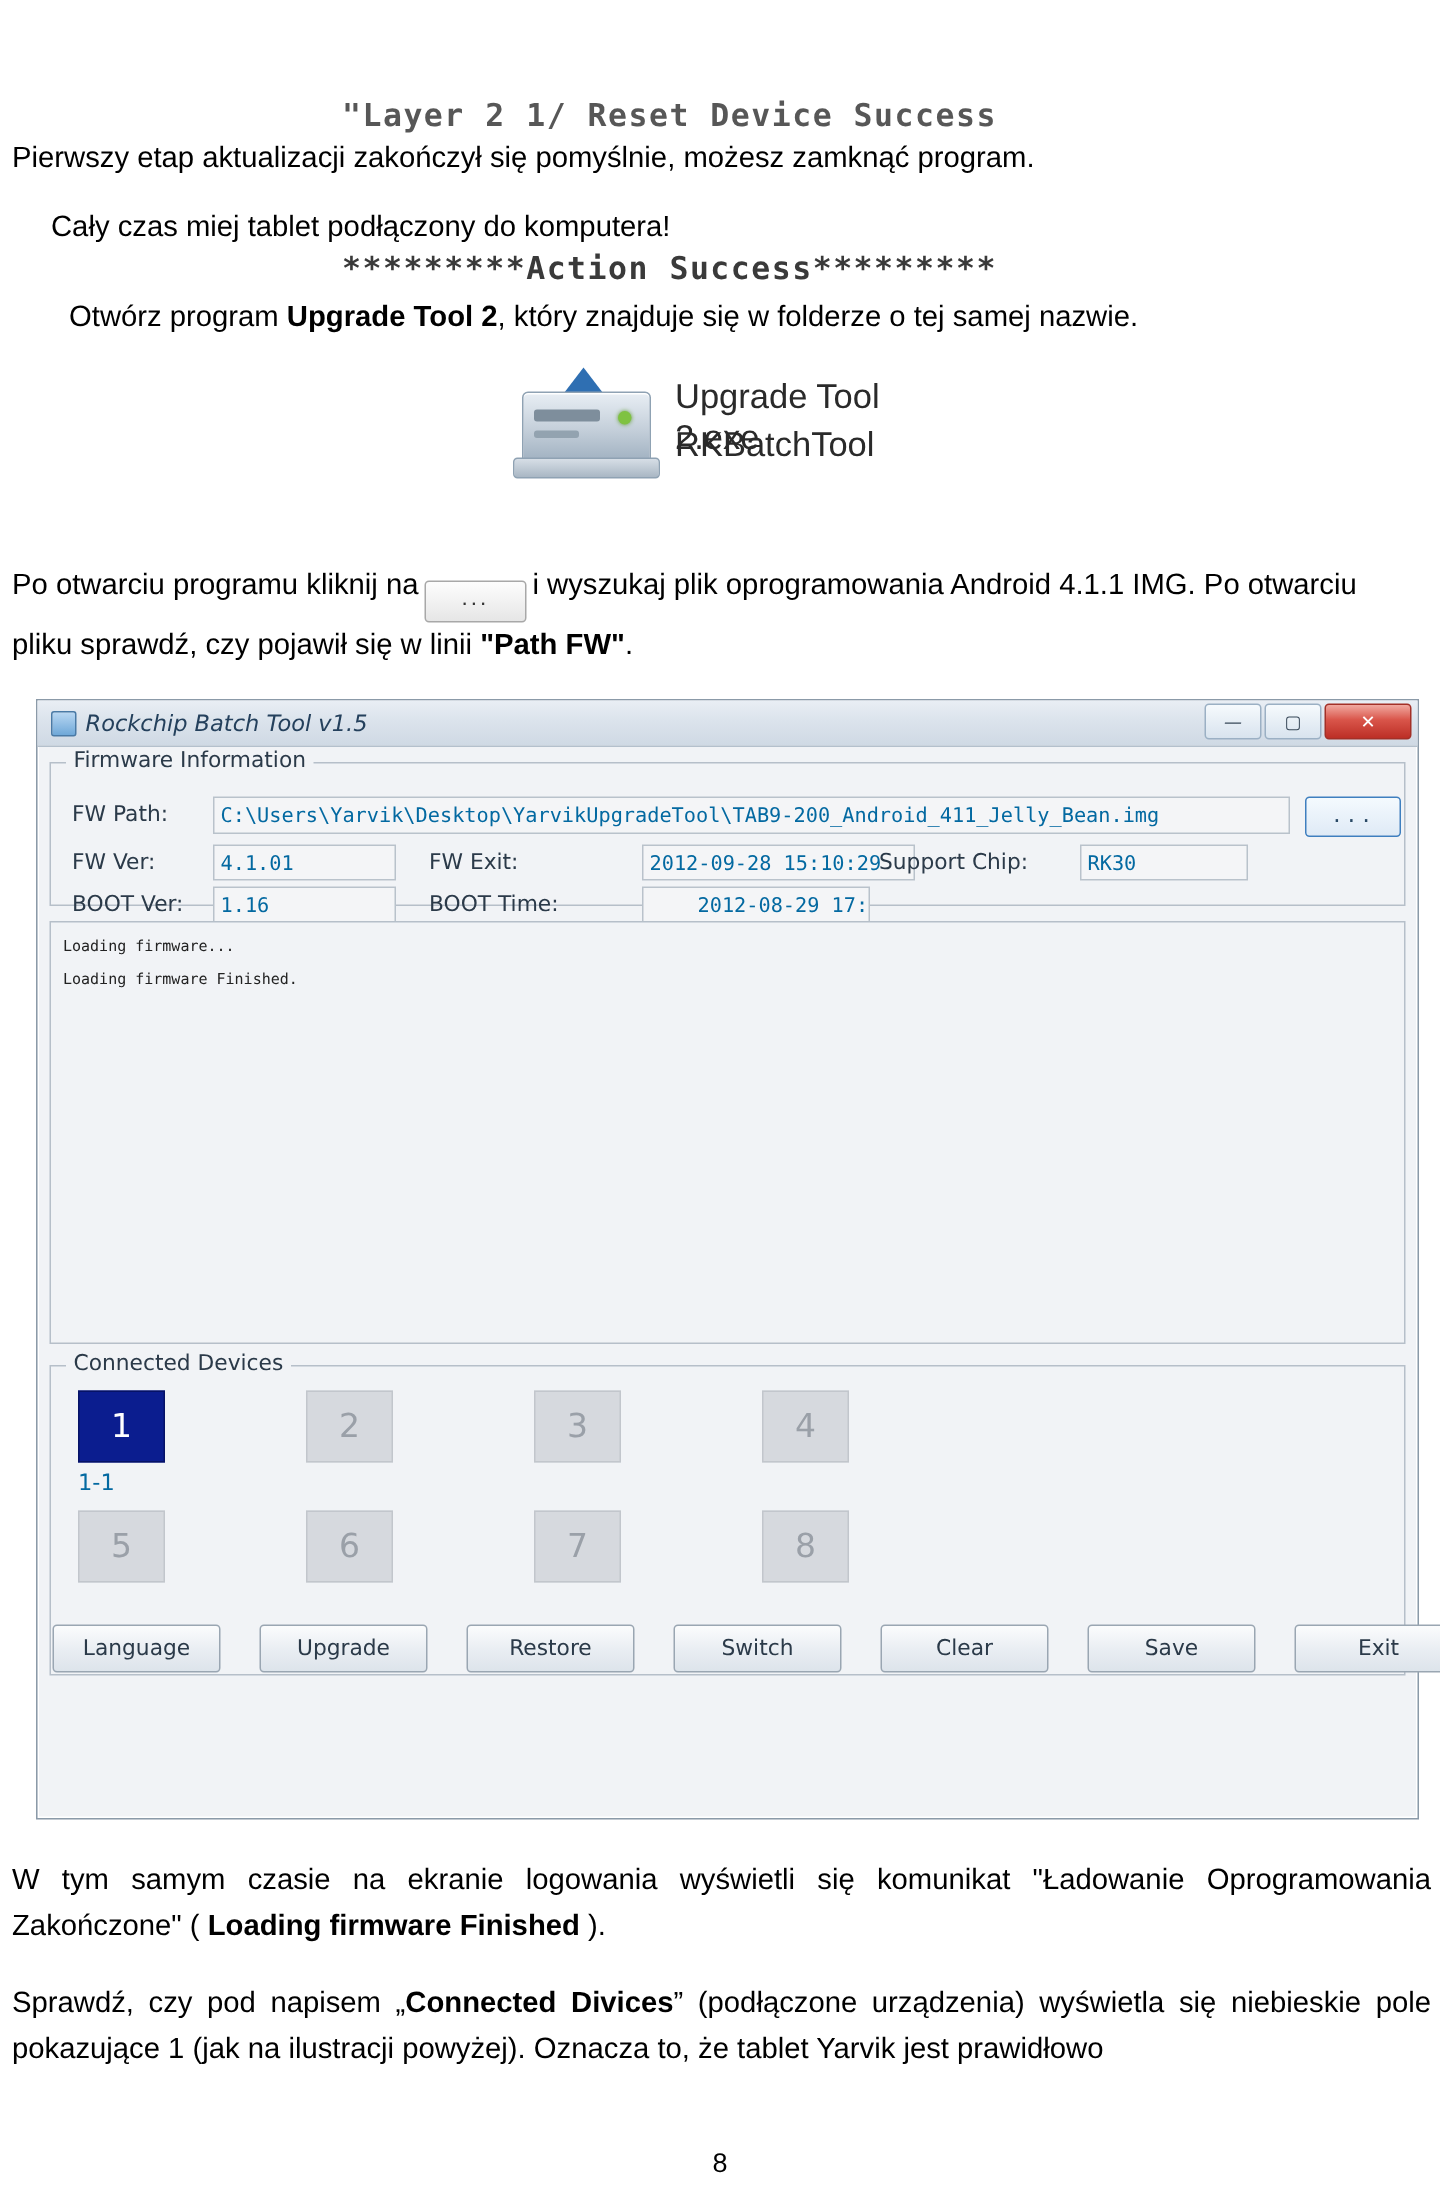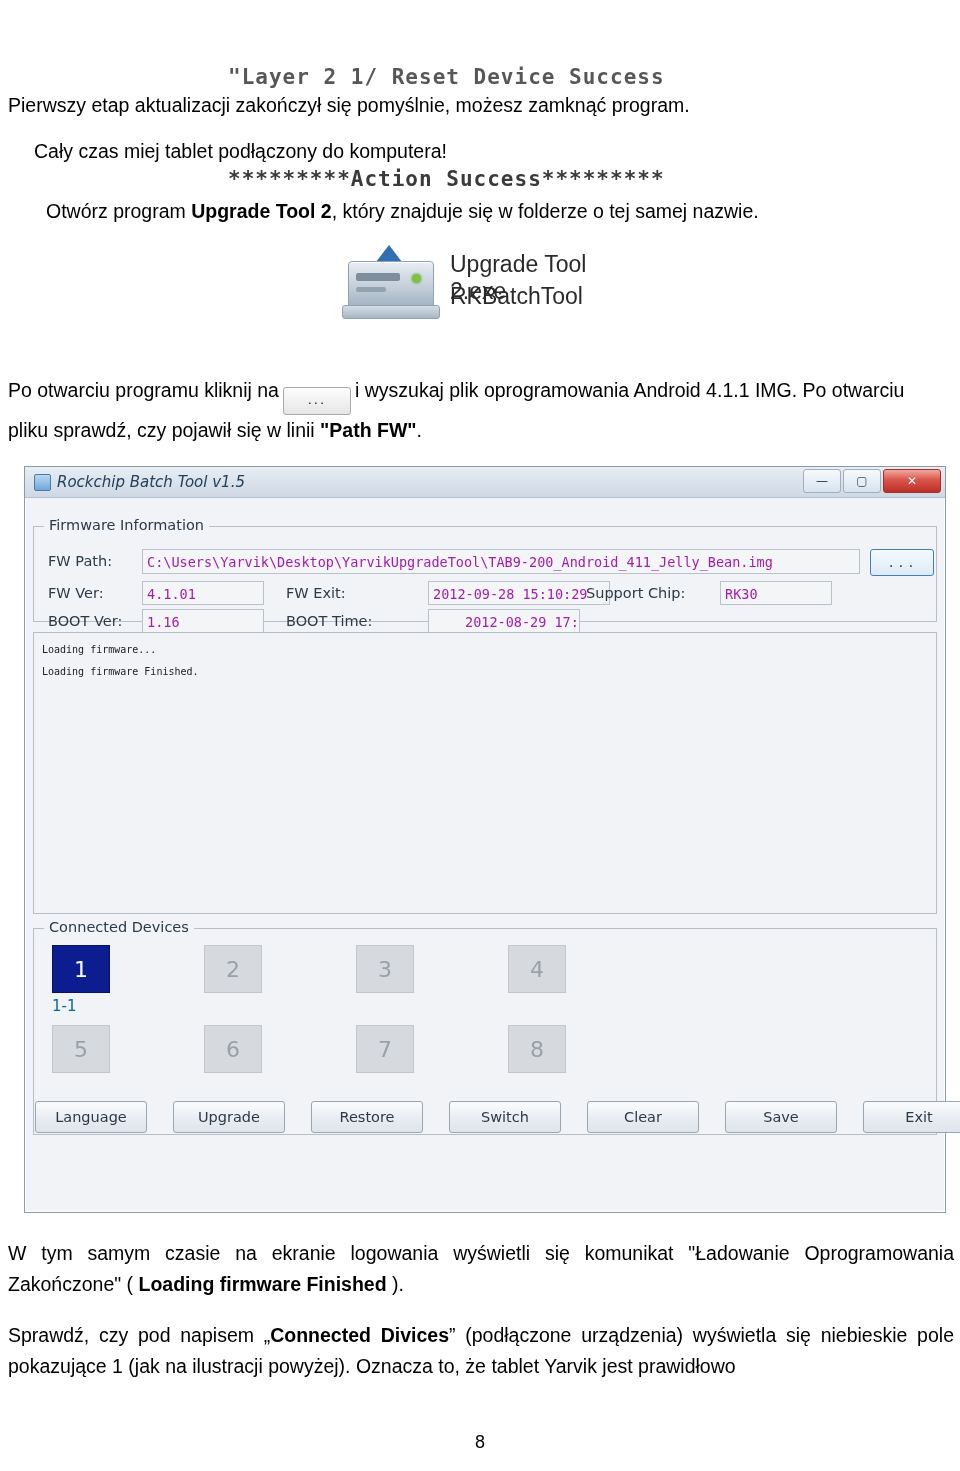--- a/index.html
+++ b/index.html
@@ -205,21 +205,21 @@
     color: #fff;
     font-weight: bold;
   }
 
   .rk-body { position: relative; padding: 6px 8px 8px; }
 
   
   .groupbox {
     position: relative;
     border: 1px solid #b6bfc9;
-    margin-top: 22px;
+    margin-top: 4px;
     background: #f1f3f6;
   }
   .groupbox > legend {
     position: absolute;
     top: -10px; left: 10px;
     background: #f1f3f6;
     padding: 0 5px;
     font-size: 14.5px;
     color: #2b3a49;
     font-family: "DejaVu Sans", sans-serif;
@@ -230,21 +230,21 @@
     position: absolute;
     font-size: 14.5px;
     color: #2b3a49;
     font-family: "DejaVu Sans", sans-serif;
   }
   .txtbox {
     position: absolute;
     background: #f4f5f7;
     border: 1px solid #b9c2cb;
     font-size: 13.5px;
-    color: #a21caf;
+    color: #0369a1;
     line-height: 21px;
     padding: 2px 4px;
     box-sizing: border-box;
     font-family: "DejaVu Sans Mono", monospace;
     white-space: nowrap;
     overflow: hidden;
   }
   .dots-btn {
     position: absolute;
     width: 62px; height: 25px;

